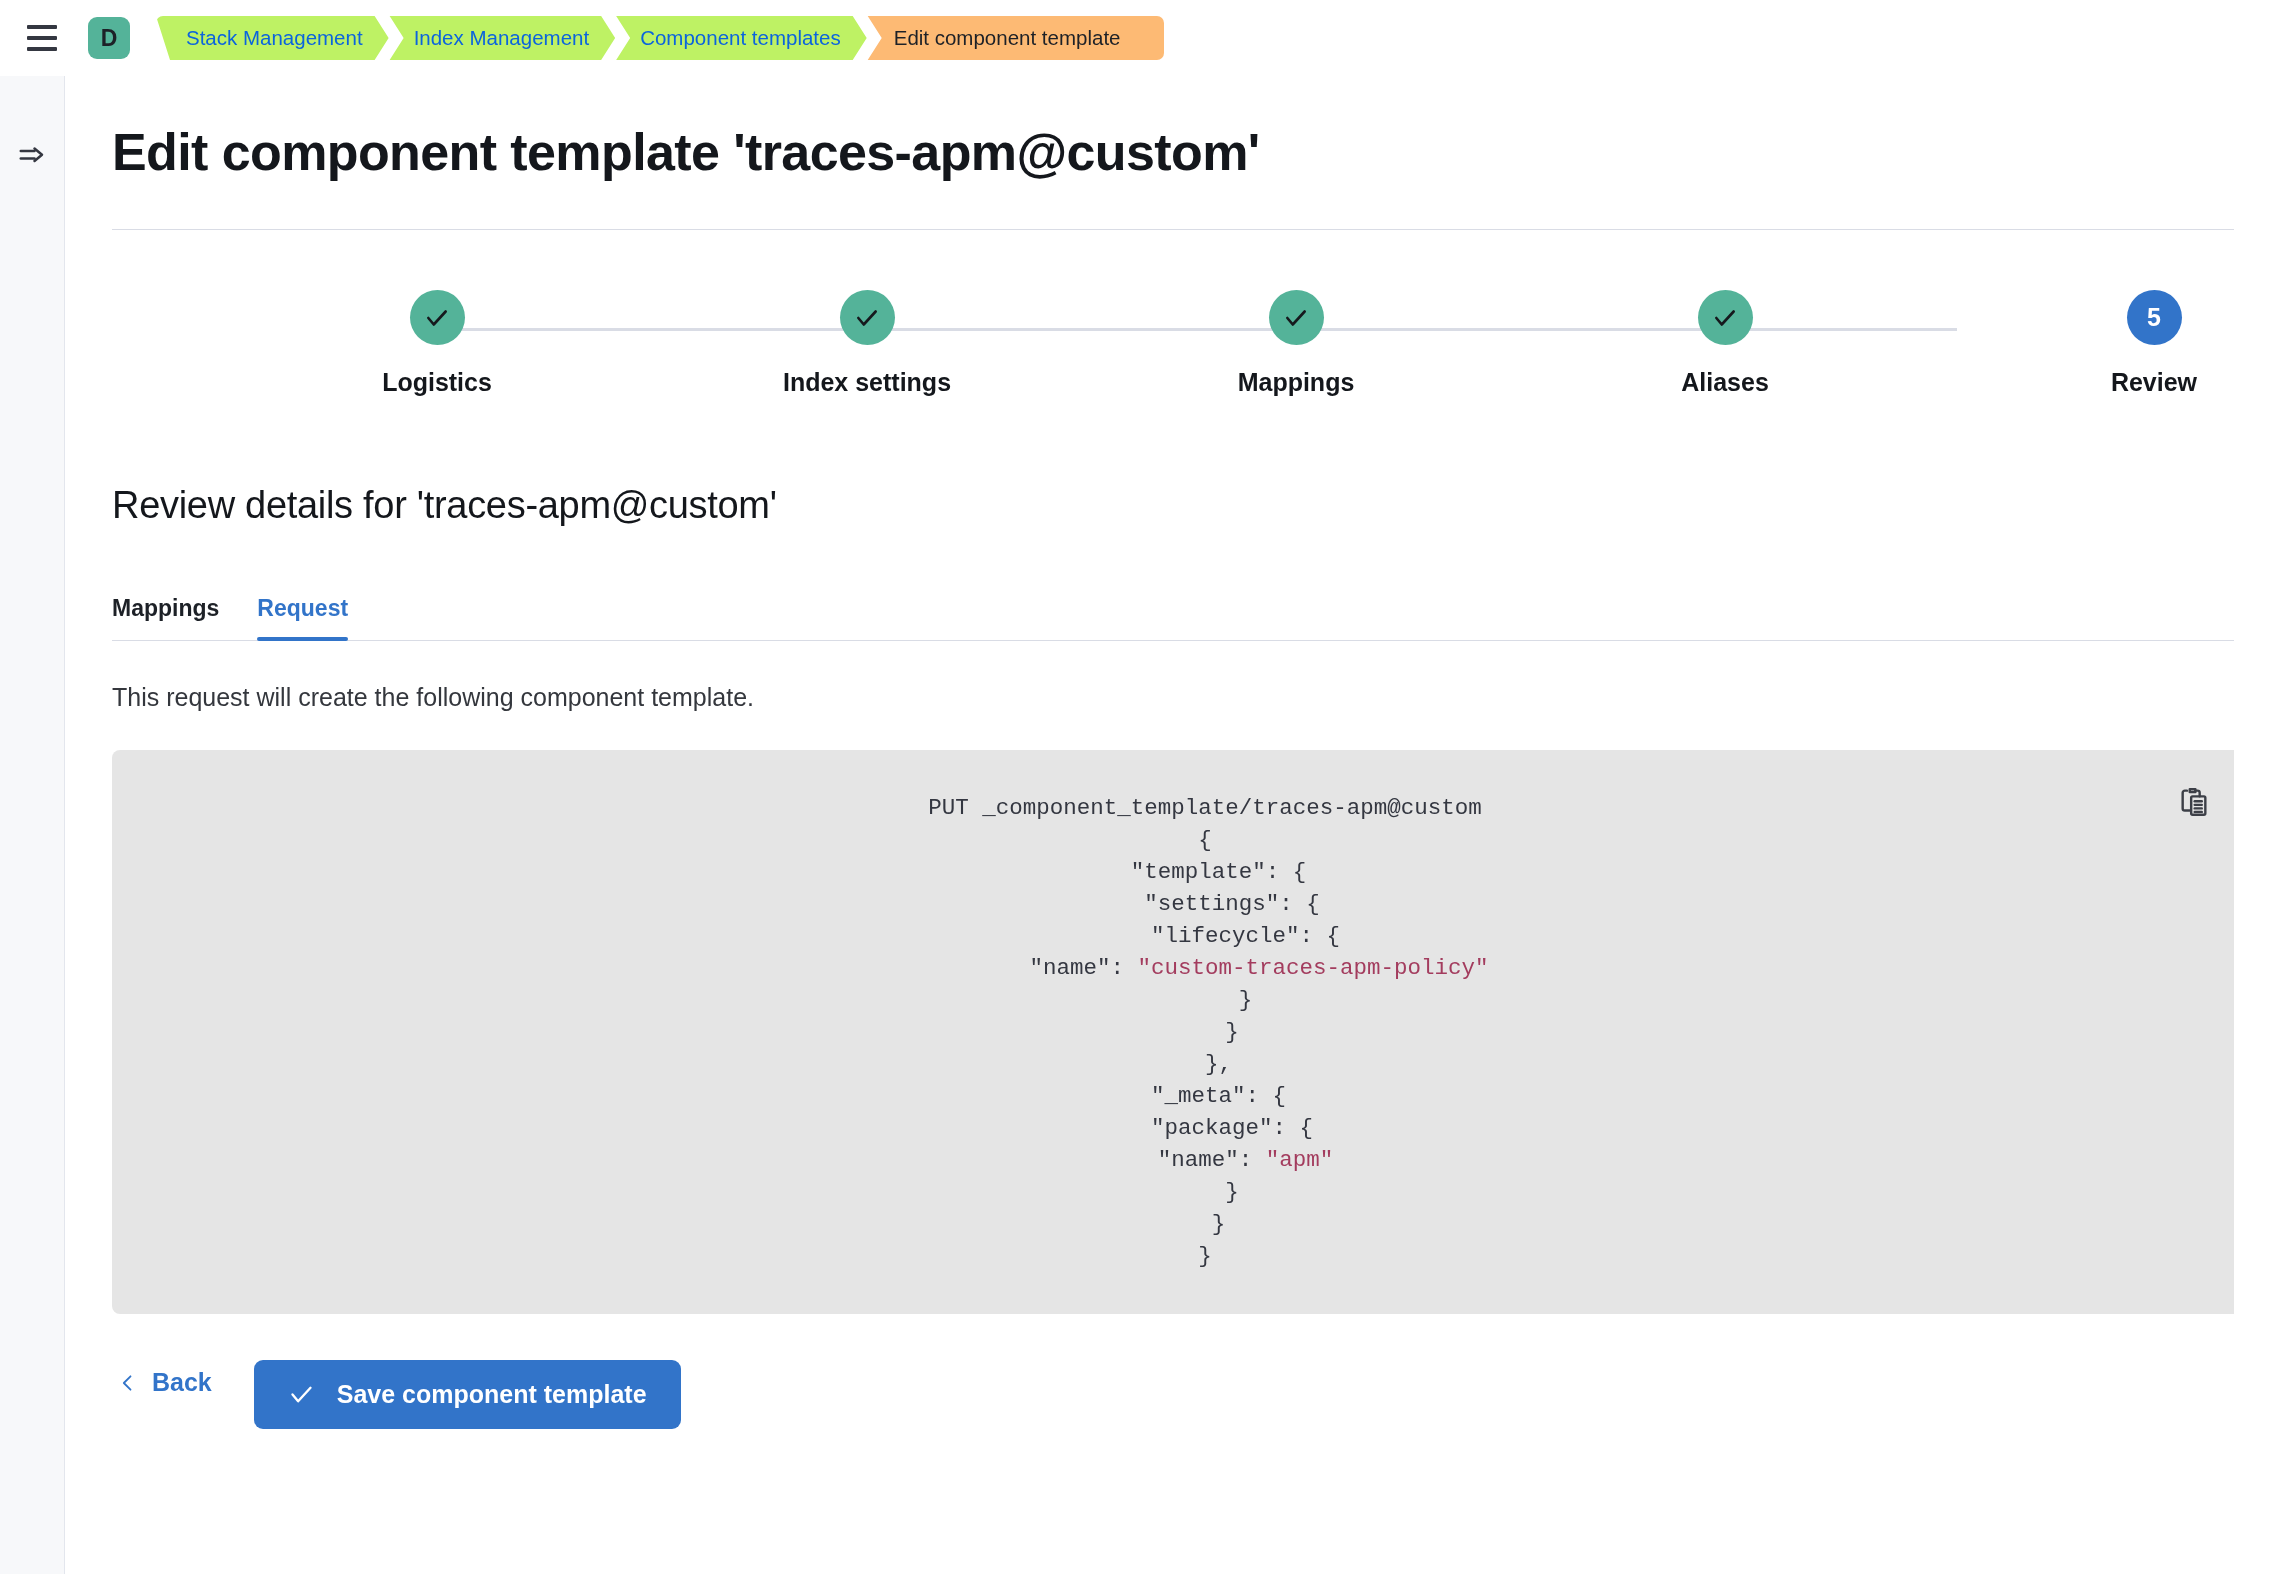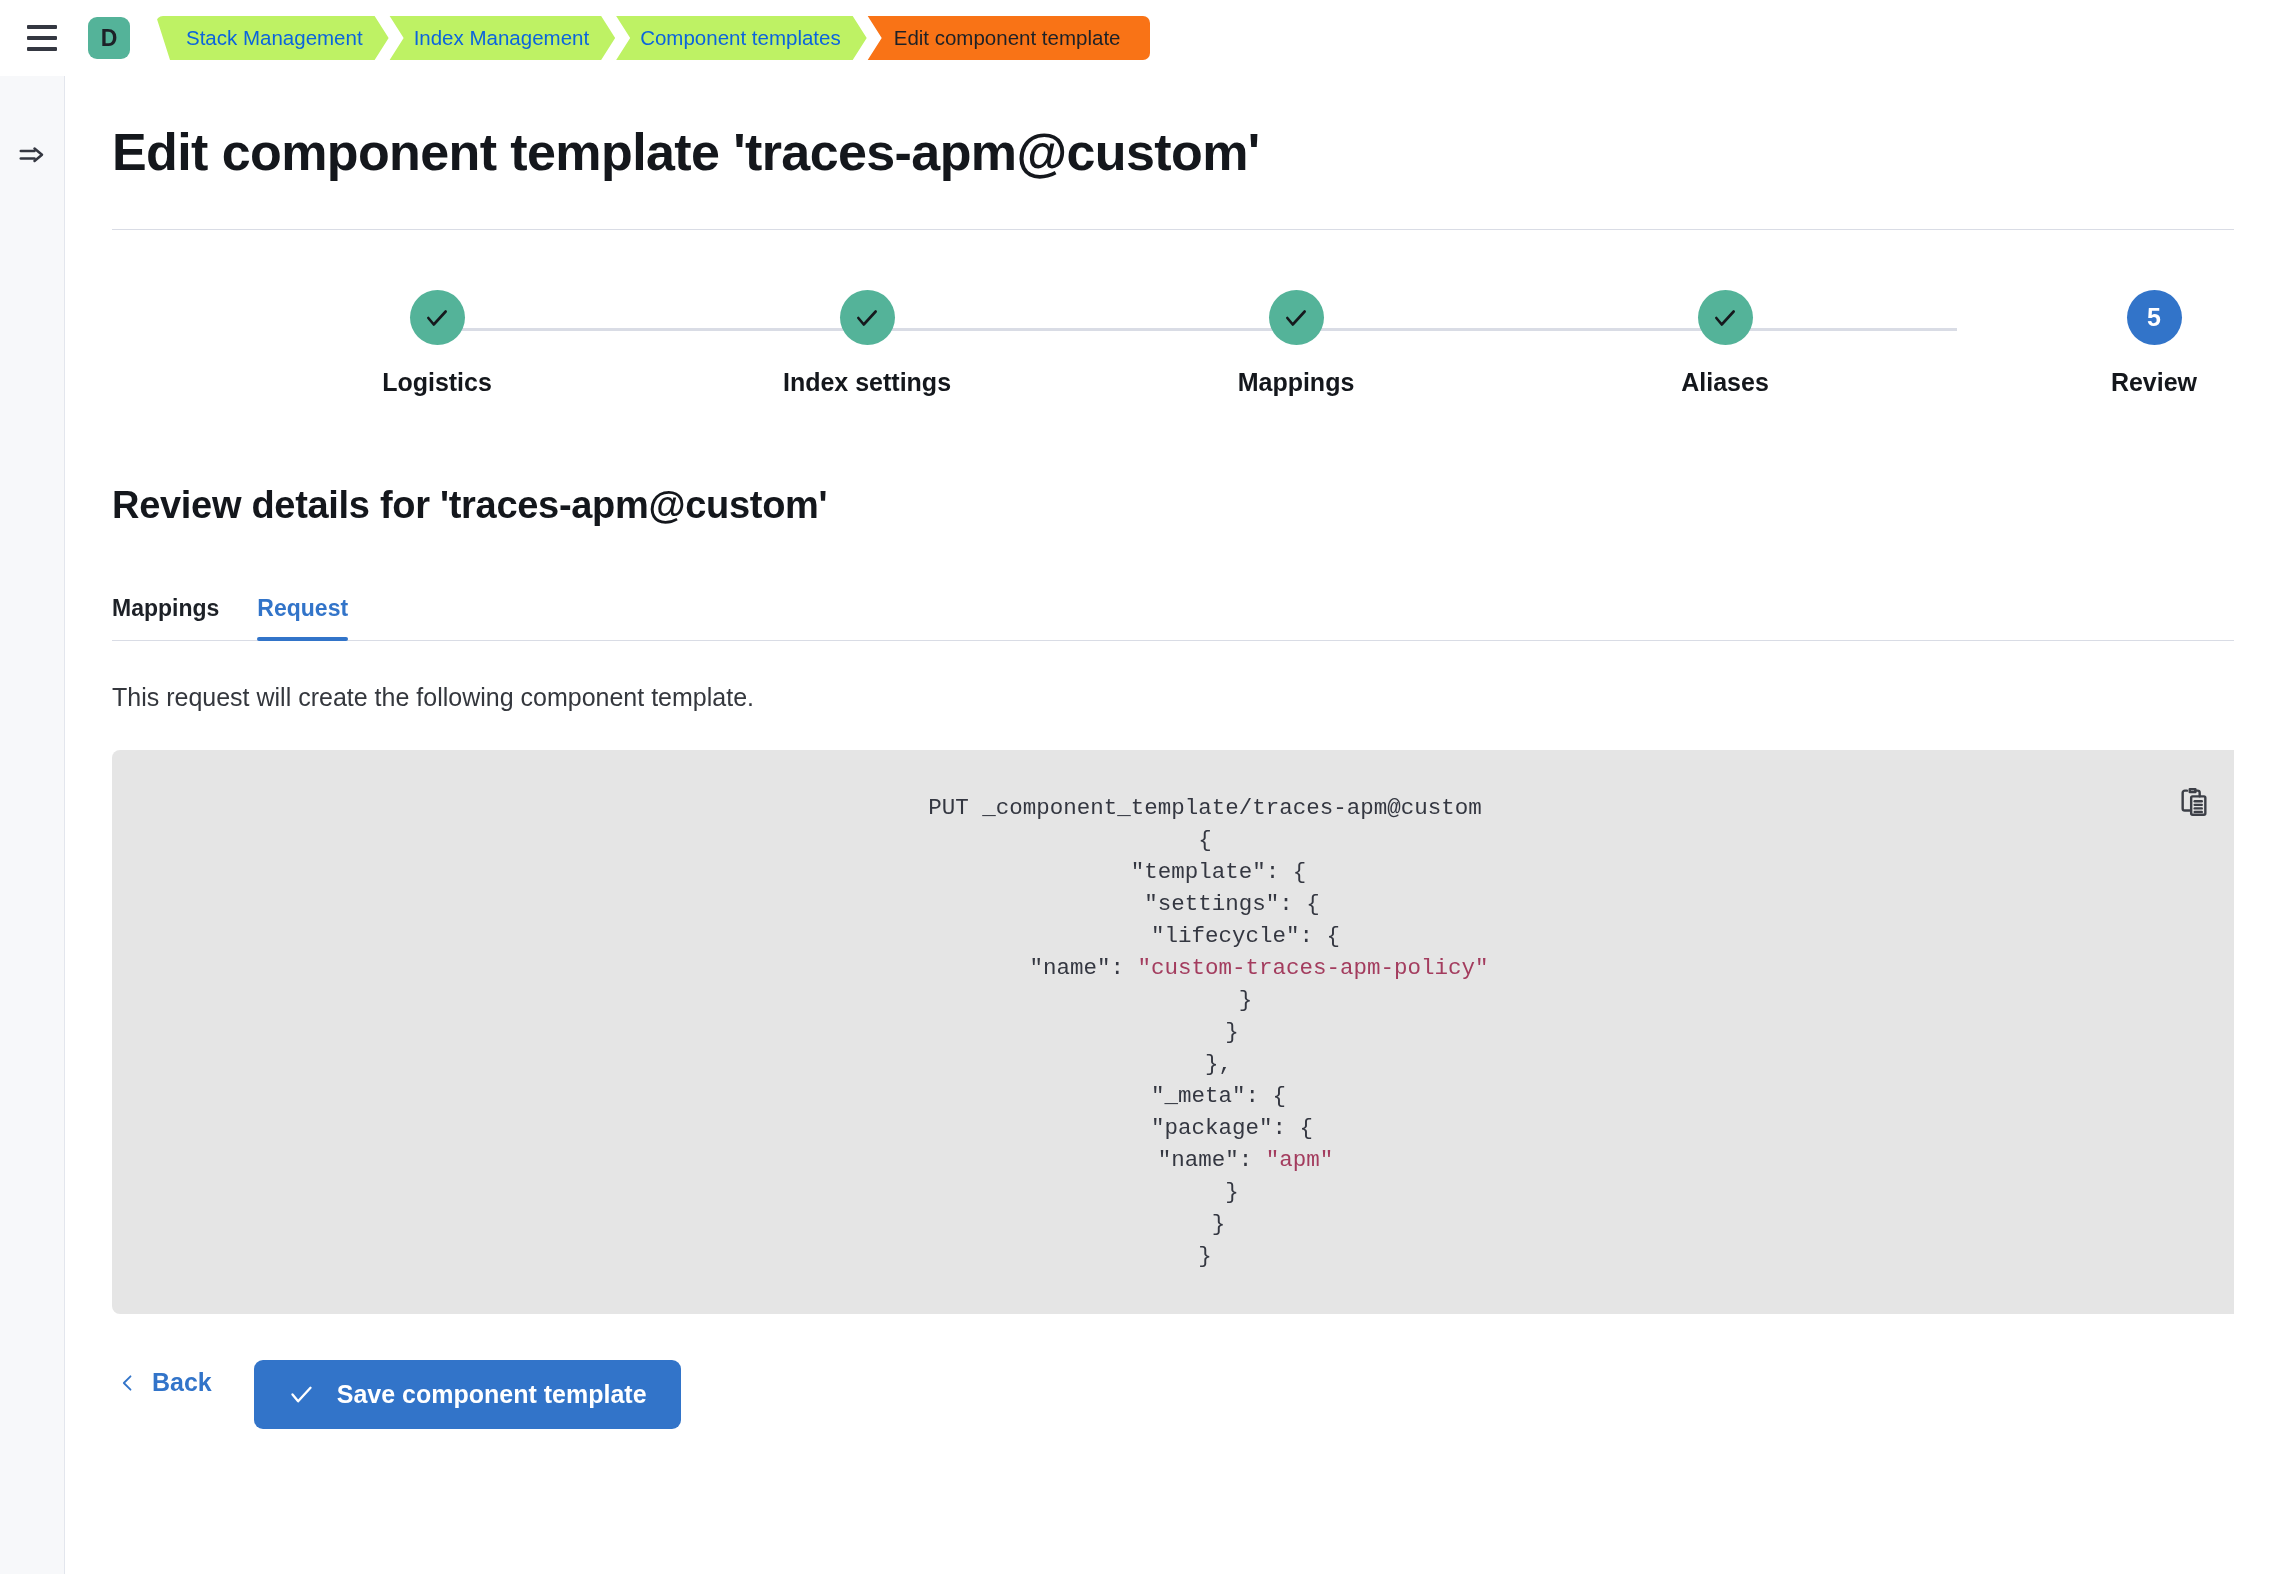--- a/index.html
+++ b/index.html
@@ -77,28 +77,28 @@
     border-bottom-left-radius: 7px;
     clip-path: polygon(0 0, calc(100% - 14px) 0, 100% 50%, calc(100% - 14px) 100%, 0 100%, 14px 100%);
     padding-left: 30px;
   }
   .crumb.with-notch {
     clip-path: polygon(14px 0, calc(100% - 14px) 0, 100% 50%, calc(100% - 14px) 100%, 14px 100%, 28px 50%);
     padding-left: 38px;
     margin-left: -16px;
   }
   .crumb.current {
-    background: #f97316;
+    background: #fdba74;
     color: #1d2127;
     cursor: default;
     border-top-right-radius: 7px;
     border-bottom-right-radius: 7px;
     clip-path: polygon(14px 0, 100% 0, 100% 100%, 14px 100%, 28px 50%);
     padding-left: 40px;
-    padding-right: 30px;
+    padding-right: 44px;
     margin-left: -16px;
   }
 
   
   .left-rail {
     position: absolute;
     top: 76px; left: 0;
     width: 65px;
     height: 1498px;
     background: #f7f8fa;
@@ -188,21 +188,21 @@
     font-size: 25px;
     font-weight: 700;
     color: #14171c;
     white-space: nowrap;
   }
 
   
   .section-title {
     margin-top: 44px;
     font-size: 38px;
-    font-weight: 700;
+    font-weight: 400;
     letter-spacing: -0.3px;
     color: #14171c;
   }
 
   .tabs {
     margin-top: 52px;
     display: flex;
     align-items: flex-end;
     gap: 38px;
     border-bottom: 1px solid #d9dce5;

